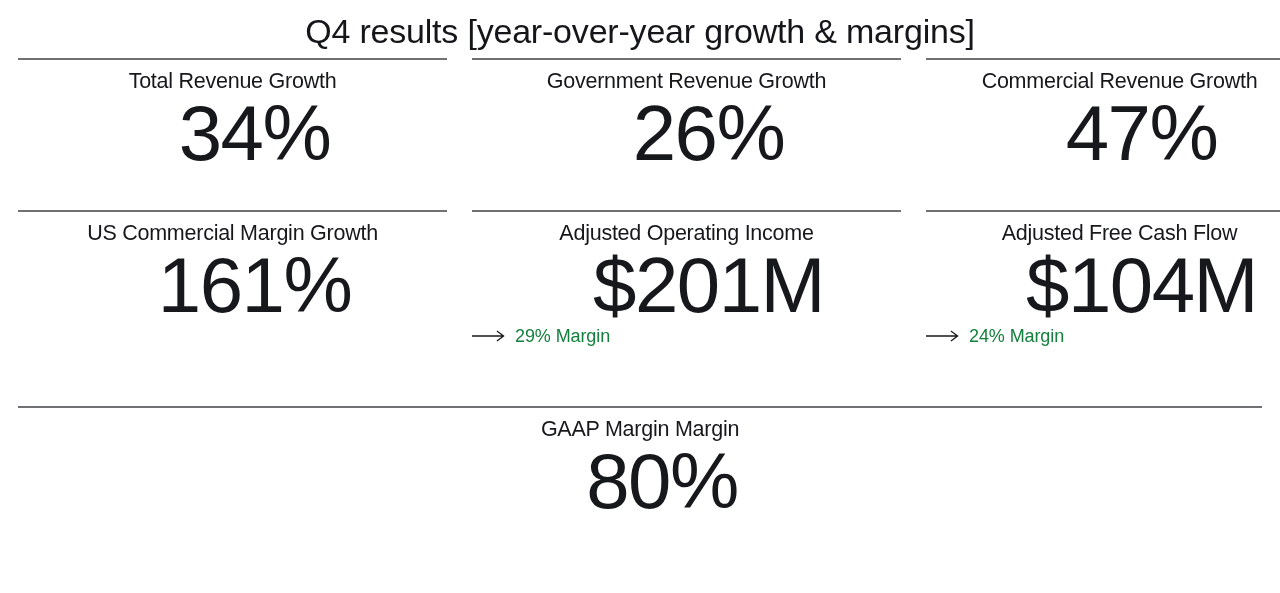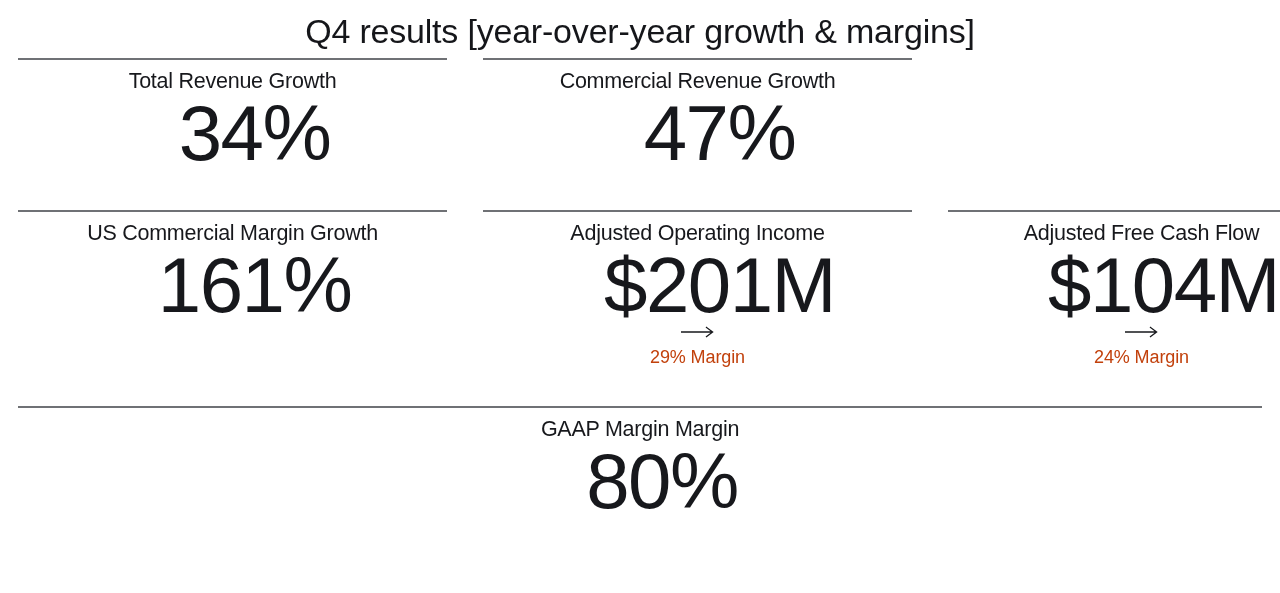--- a/index.html
+++ b/index.html
@@ -33,21 +33,21 @@
     color: #15161a;
     margin: 0;
     padding-top: 14px;
     white-space: nowrap;
   }
 
   
   .metric-grid {
     display: grid;
     grid-template-columns: 429px 429px 387px;
-    column-gap: 36px;
+    column-gap: 25px;
   }
 
   .metric-cell {
     position: relative;
     box-sizing: border-box;
     padding-top: 10px;
   }
 
   .metric-cell .rule {
     display: block;
@@ -77,24 +77,23 @@
     margin-left: 44px;
   }
 
   .metric-sub {
     display: flex;
     align-items: center;
     gap: 9px;
     font-size: 18px;
     font-weight: 500;
     letter-spacing: -0.1px;
-    color: #c2410c;
+    color: #15803d;
     margin-top: 4px;
     white-space: nowrap;
-    flex-direction: column;
   }
 
   .arrow-icon {
     display: inline-block;
     position: relative;
     width: 34px;
     height: 12px;
     flex: 0 0 auto;
   }
   .arrow-icon svg { display: block; }
@@ -124,20 +123,25 @@
   <h1 class="page-title">Q4 results [year-over-year growth &amp; margins]</h1>
 
   <div class="metric-grid row-one">
 
     <div class="metric-cell">
       <span class="rule"></span>
       <div class="metric-label">Total Revenue Growth</div>
       <div class="metric-value">34%</div>
     </div>
 
+    <div class="metric-cell">
+      <span class="rule"></span>
+      <div class="metric-label">Government Revenue Growth</div>
+      <div class="metric-value">26%</div>
+    </div>
 
     <div class="metric-cell">
       <span class="rule"></span>
       <div class="metric-label">Commercial Revenue Growth</div>
       <div class="metric-value">47%</div>
     </div>
 
   </div>
 
   <div class="metric-grid row-two">

